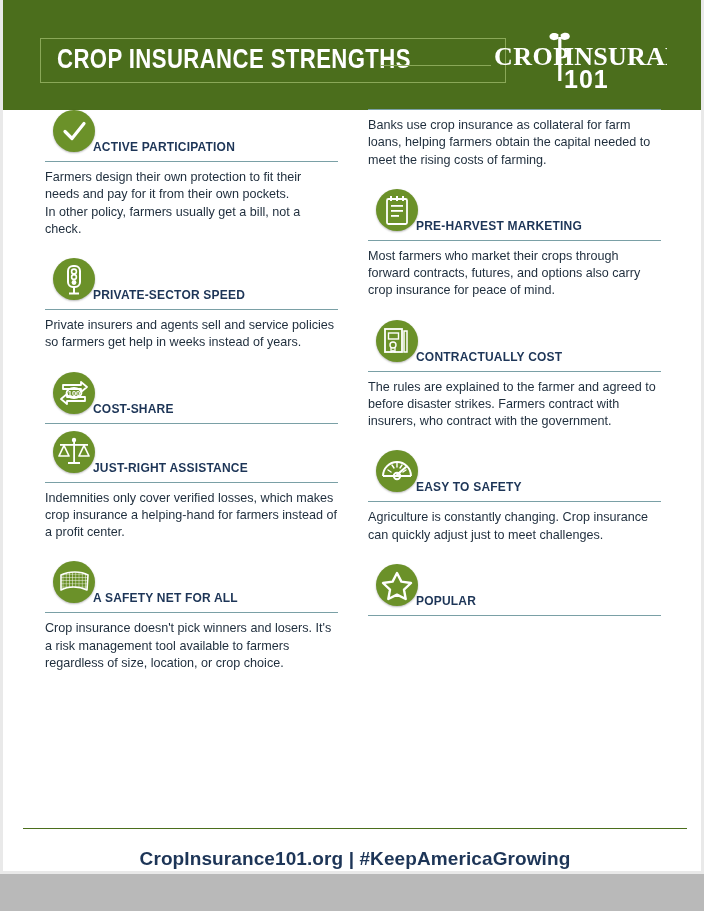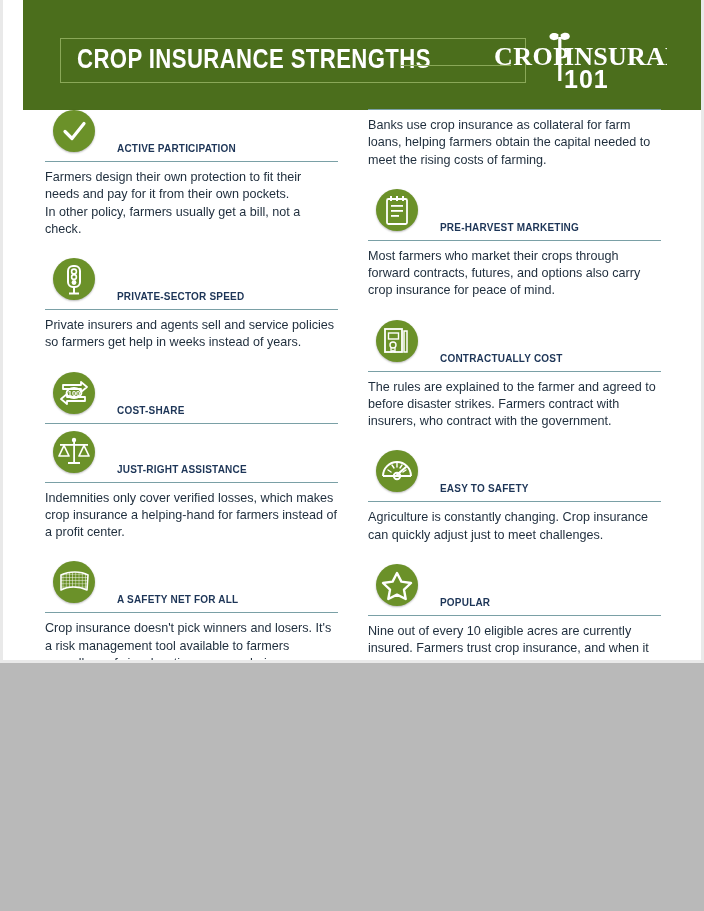--- a/index.html
+++ b/index.html
@@ -7,28 +7,27 @@
     padding: 0;
     background: #b9b9b9;
   }
   body {
     font-family: "Liberation Sans", sans-serif;
     -webkit-font-smoothing: antialiased;
   }
   #page {
     position: relative;
     width: 704px;
-    height: 663px;
+    height: 874px;
     background: #ffffff;
     overflow: hidden;
     box-sizing: border-box;
     border-left: 3px solid #e9e9e9;
     border-right: 3px solid #e9e9e9;
     border-bottom: 3px solid #e9e9e9;
-    padding-left: 20px;
   }
 
   
   .header {
     position: relative;
     height: 110px;
     background: #4b6e1c;
     box-sizing: border-box;
   }
   .title-box {
@@ -98,25 +97,24 @@
     background: #6b9129;
     box-shadow: 0 1px 2px rgba(0,0,0,0.28);
   }
   .item-icon svg { display: block; width: 42px; height: 42px; }
 
   .item-title {
     position: absolute;
     left: 48px;
     bottom: 8px;
     color: #1d3557;
-    font-size: 10px;
+    font-size: 12px;
     font-weight: bold;
     letter-spacing: 0.2px;
     white-space: nowrap;
-    margin-left: 24px;
   }
   .item-rule {
     height: 1px;
     background: #7aa0a6;
     margin-top: -1px;
     margin-bottom: 7px;
   }
   .item-body {
     color: #1e2d3c;
     font-size: 12.6px;
@@ -321,21 +319,20 @@
         <div class="item">
           <div class="item-head">
             <div class="item-icon">
               <svg viewBox="0 0 42 42">
                 <path d="M21 9 L25.4 17.6 L35 19 L28 25.7 L29.7 35 L21 30.6 L12.3 35 L14 25.7 L7 19 L16.6 17.6 Z" fill="none" stroke="#fff" stroke-width="2.4" stroke-linejoin="round"></path>
               </svg>
             </div>
             <div class="item-title">POPULAR</div>
           </div>
           <div class="item-rule"></div>
-          <div class="item-body">Nine out of every 10 eligible acres are currently insured. Farmers trust crop insurance, and when it comes to the policy's future, their direction is clear: Do no harm.</div>
         </div>
       </div>
   </div>
 
   <div class="footer">
     <div class="footer-rule"></div>
     <div class="footer-text">CropInsurance101.org  |  #KeepAmericaGrowing</div>
   </div>
 
 </div>

